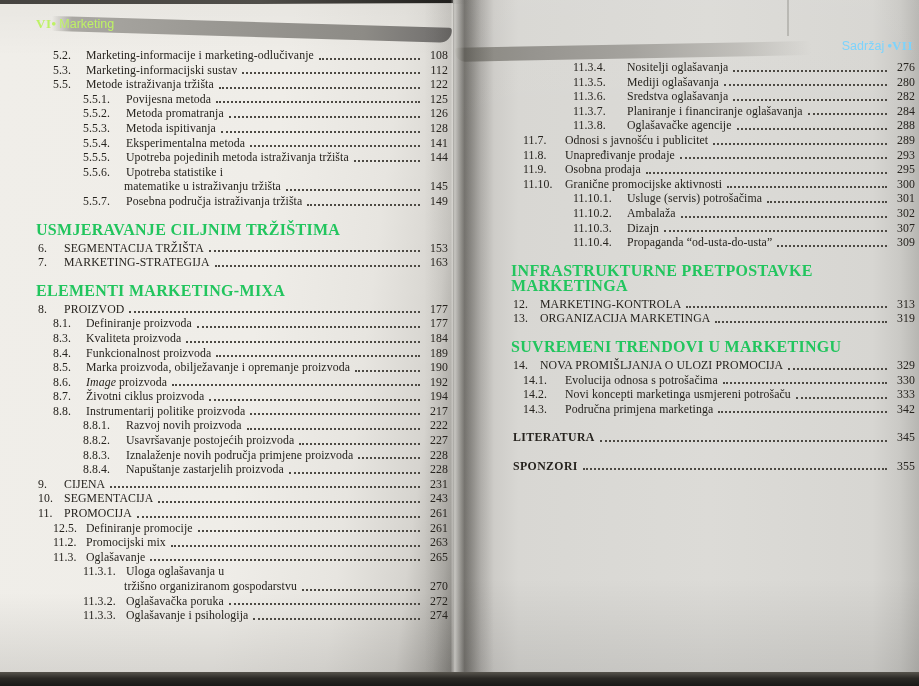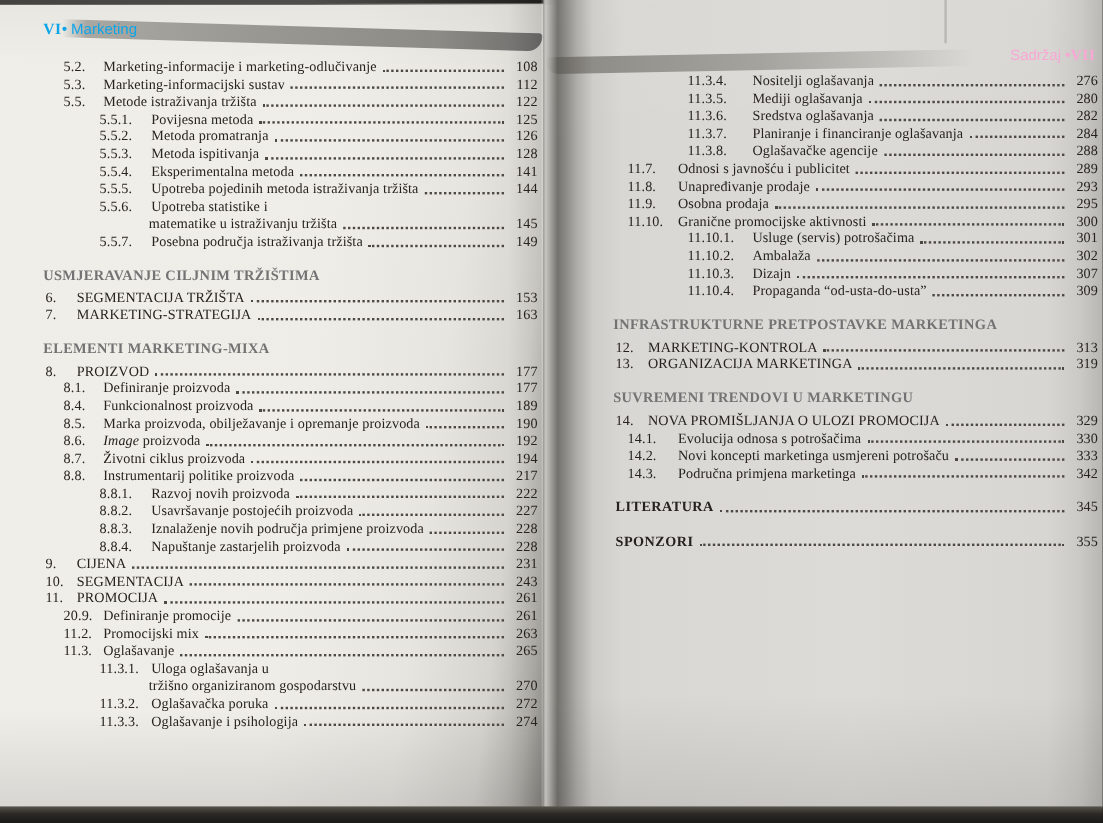--- a/index.html
+++ b/index.html
@@ -55,42 +55,42 @@
     position:absolute;left:455px;top:41px;width:356px;height:14px;
     transform:rotate(-1.1deg);transform-origin:100% 50%;
     border-radius:3px 2px 2px 10px;
     background:linear-gradient(90deg,
       #88867f 0%, #96948f 22%, #a5a39e 50%, rgba(178,176,171,0.65) 80%, rgba(188,186,181,0) 100%);
   }
 
   
   .hdr-left{
     position:absolute;left:36px;top:16px;z-index:4;
-    font-size:13px;color:#0ea5e9;white-space:nowrap;
+    font-size:13px;color:#bef264;white-space:nowrap;
   }
   .hdr-left .folio{font-weight:700;letter-spacing:0.5px;}
   .hdr-left .title{font-family:"Liberation Sans","DejaVu Sans",sans-serif;font-size:12.5px;}
   .hdr-right{
     position:absolute;right:6px;top:38px;z-index:4;text-align:right;
-    font-size:13px;color:#f9a8d4;white-space:nowrap;
+    font-size:13px;color:#7dd3fc;white-space:nowrap;
   }
   .hdr-right .title{font-family:"Liberation Sans","DejaVu Sans",sans-serif;font-size:12.5px;}
   .hdr-right .folio{font-weight:700;letter-spacing:0.5px;}
   .bullet{font-weight:700;}
 
   
   .toc{
     position:absolute;color:#26231e;font-size:11.8px;z-index:3;
     letter-spacing:0.1px;
   }
   .toc-left{left:36px;top:48px;width:412px;}
   .toc-right{left:511px;top:60px;width:404px;}
 
   .toc-heading{
-    font-weight:700;font-size:12px;letter-spacing:0.3px;color:#737373;
+    font-weight:700;font-size:16px;letter-spacing:0.3px;color:#22c55e;
     margin:13px 0 4px 0;line-height:15px;
   }
   .row{display:flex;align-items:baseline;line-height:14.6px;white-space:nowrap;}
   .row .num{flex:0 0 auto;}
   .row .label{flex:0 1 auto;overflow:hidden;}
   .row .label i{font-style:italic;}
   .leader{
     flex:1 1 auto;min-width:10px;
     border-bottom:2px dotted #4c4943;
     margin:0 3px 3px 5px;height:1px;align-self:flex-end;
@@ -210,20 +210,26 @@
         <span class="leader"></span>
         <span class="page-num">177</span>
       </div>
       <div class="row lvl2">
         <span class="num">8.1.</span>
         <span class="label">Definiranje proizvoda</span>
         <span class="leader"></span>
         <span class="page-num">177</span>
       </div>
       <div class="row lvl2">
+        <span class="num">8.3.</span>
+        <span class="label">Kvaliteta proizvoda</span>
+        <span class="leader"></span>
+        <span class="page-num">184</span>
+      </div>
+      <div class="row lvl2">
         <span class="num">8.4.</span>
         <span class="label">Funkcionalnost proizvoda</span>
         <span class="leader"></span>
         <span class="page-num">189</span>
       </div>
       <div class="row lvl2">
         <span class="num">8.5.</span>
         <span class="label">Marka proizvoda, obilježavanje i opremanje proizvoda</span>
         <span class="leader"></span>
         <span class="page-num">190</span>
@@ -282,21 +288,21 @@
         <span class="leader"></span>
         <span class="page-num">243</span>
       </div>
       <div class="row lvl1">
         <span class="num">11.</span>
         <span class="label">PROMOCIJA</span>
         <span class="leader"></span>
         <span class="page-num">261</span>
       </div>
       <div class="row lvl2">
-        <span class="num">20.9.</span>
+        <span class="num">12.5.</span>
         <span class="label">Definiranje promocije</span>
         <span class="leader"></span>
         <span class="page-num">261</span>
       </div>
       <div class="row lvl2">
         <span class="num">11.2.</span>
         <span class="label">Promocijski mix</span>
         <span class="leader"></span>
         <span class="page-num">263</span>
       </div>

